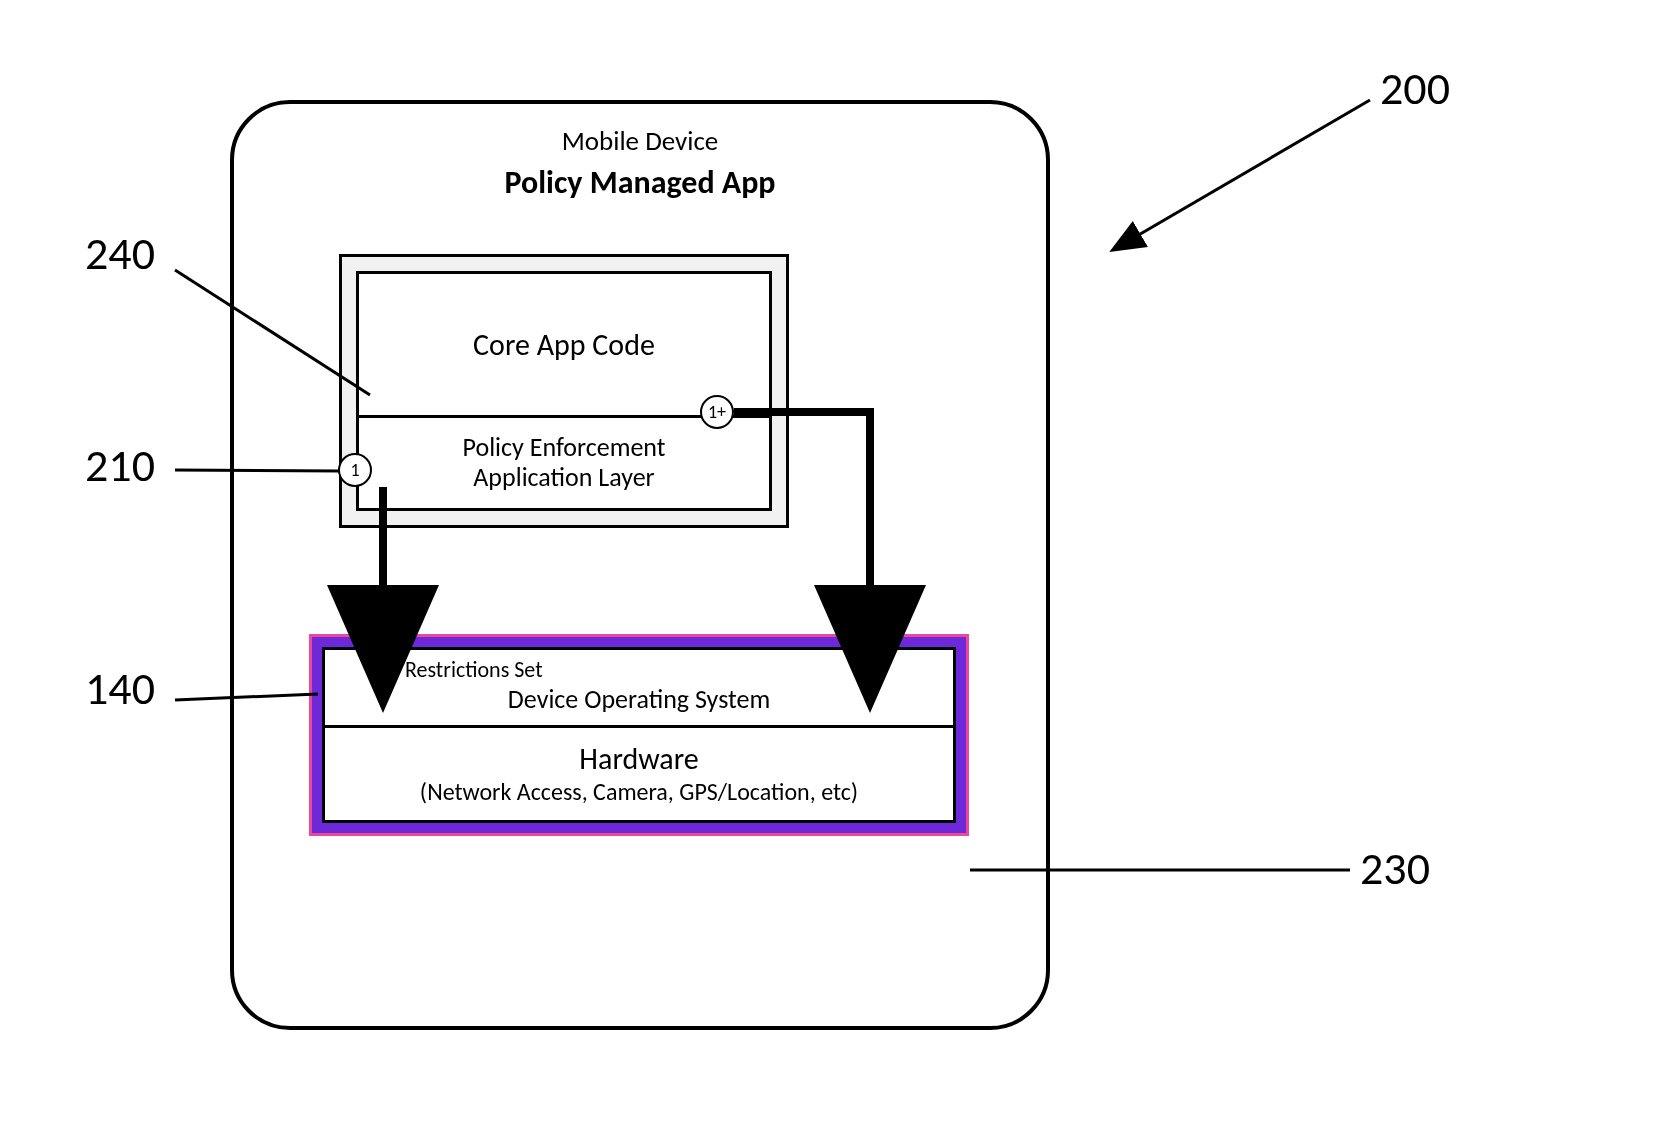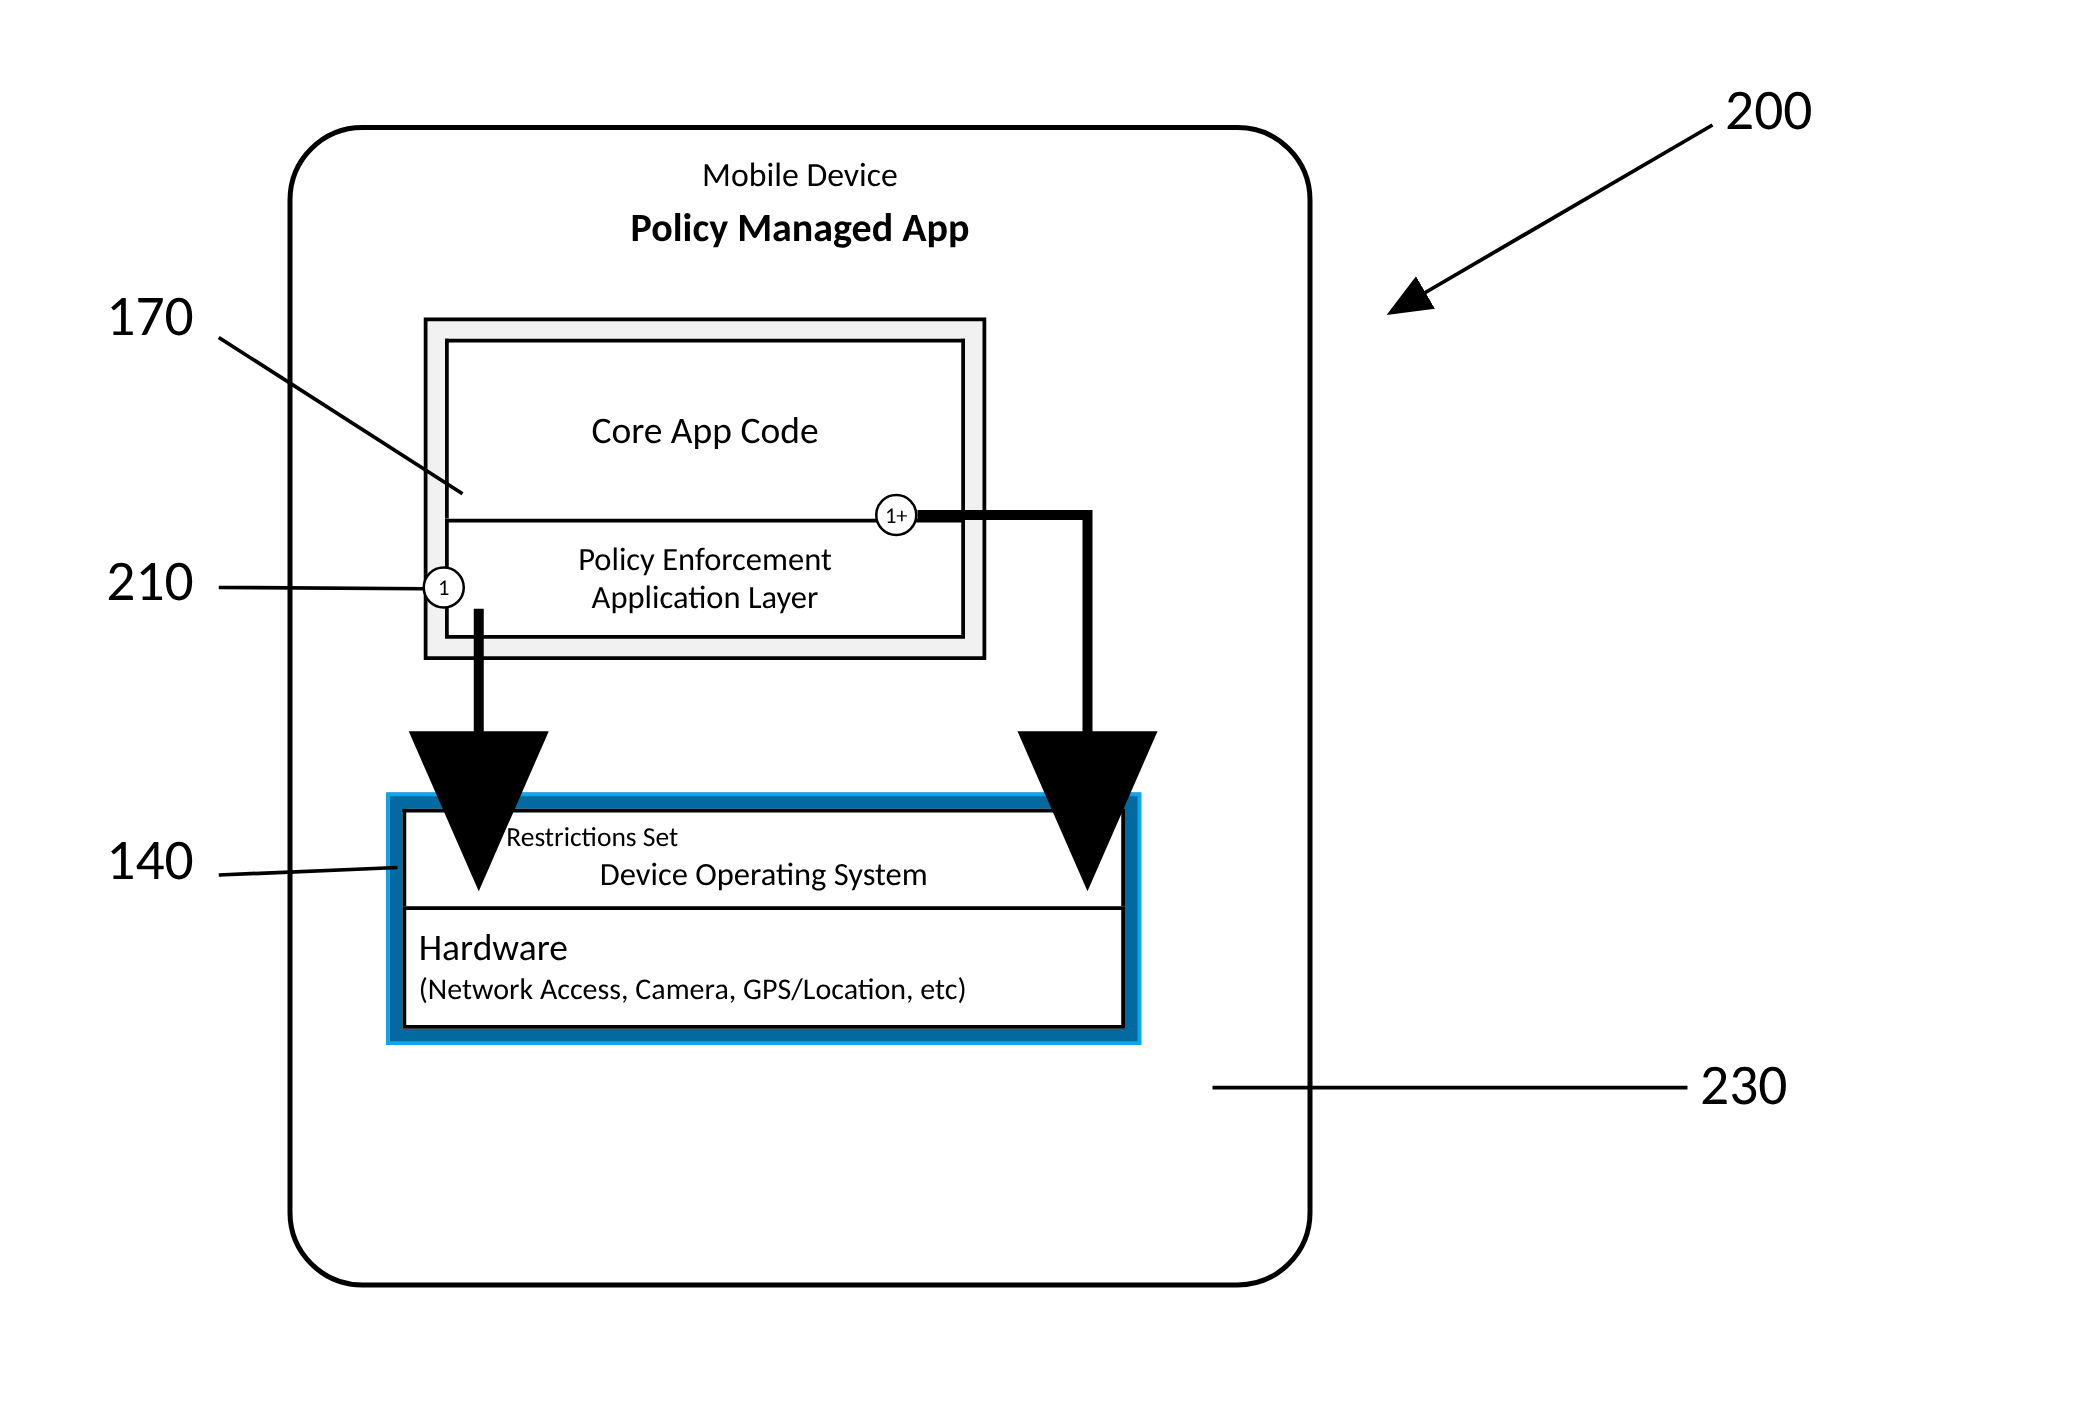--- a/index.html
+++ b/index.html
@@ -68,23 +68,23 @@
     align-items: center;
     justify-content: center;
     font-size: 26px;
     text-align: center;
     line-height: 1.15;
   }
   .bottom-stack {
     position: absolute;
     left: 75px;
     top: 530px;
-    width: 604px;
-    border: 3px solid #0ea5e9;
-    background: #0369a1;
+    width: 660px;
+    border: 3px solid #ec4899;
+    background: #6d28d9;
   }
   .bottom-inner {
     margin: 10px;
   }
   .os-box {
     border: 3px solid #000;
     border-bottom: none;
     background: #fff;
     padding: 6px 10px 10px 10px;
   }
@@ -94,20 +94,21 @@
     padding-left: 70px;
   }
   .os-title {
     font-size: 26px;
     text-align: center;
   }
   .hardware-box {
     border: 3px solid #000;
     background: #fff;
     padding: 12px 10px 14px 10px;
+    text-align: center;
   }
   .hardware-title { font-size: 30px; }
   .hardware-sub { font-size: 24px; }
   .ref-label {
     position: absolute;
     font-size: 46px;
     color: #000;
   }
   .circle-badge {
     position: absolute;
@@ -164,21 +165,21 @@
 </div>
 
 <div class="circle-badge" style="left:338px; top:453px;">
   <span>1</span>
 </div>
 <div class="circle-badge" style="left:700px; top:395px;">
   <span>1+</span>
 </div>
 
 <div class="ref-label" style="left:1380px; top:60px;">200</div>
-<div class="ref-label" style="left:85px; top:225px;">170</div>
+<div class="ref-label" style="left:85px; top:225px;">240</div>
 <div class="ref-label" style="left:85px; top:437px;">210</div>
 <div class="ref-label" style="left:85px; top:660px;">140</div>
 <div class="ref-label" style="left:1360px; top:840px;">230</div>
 
 <svg class="overlay" viewBox="0 0 1678 1125">
   <defs>
     <marker id="arrowhead" markerWidth="14" markerHeight="14" refX="4" refY="5" orient="auto">
       <polygon points="0 0, 12 5, 0 10" fill="#000"></polygon>
     </marker>
     <marker id="arrowhead-big" markerWidth="20" markerHeight="20" refX="5" refY="7" orient="auto">

